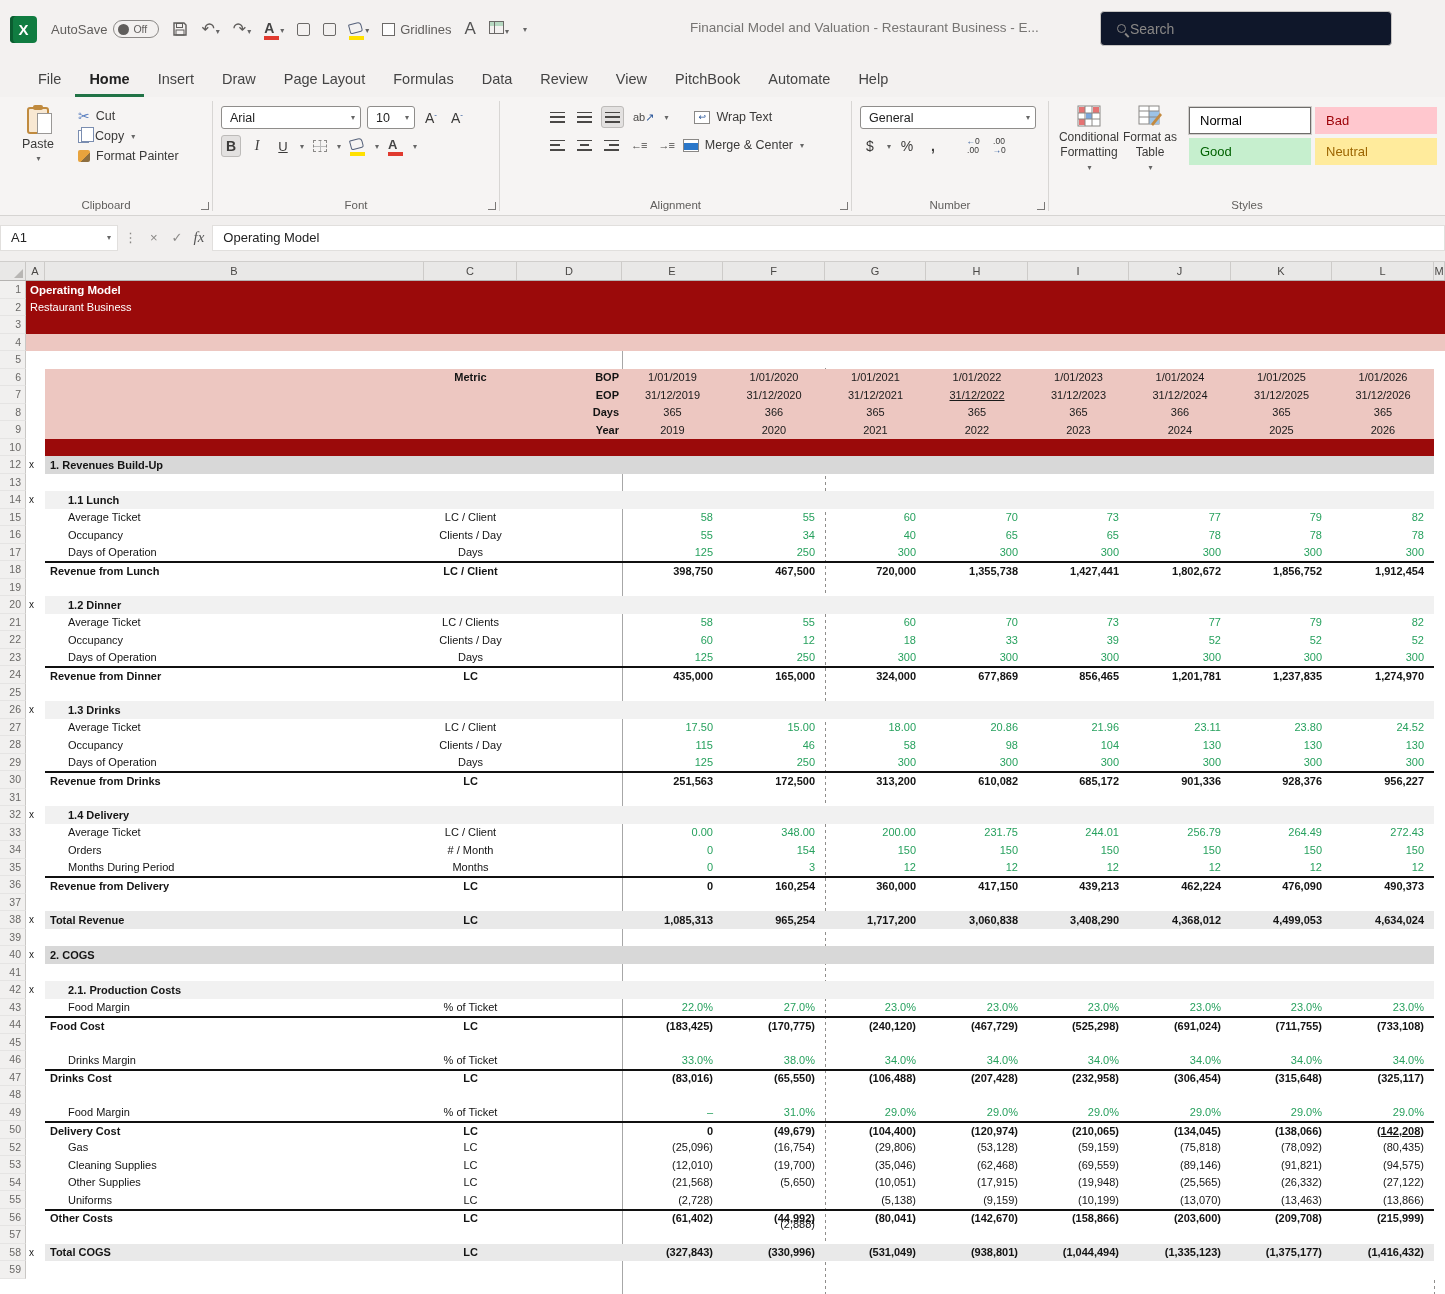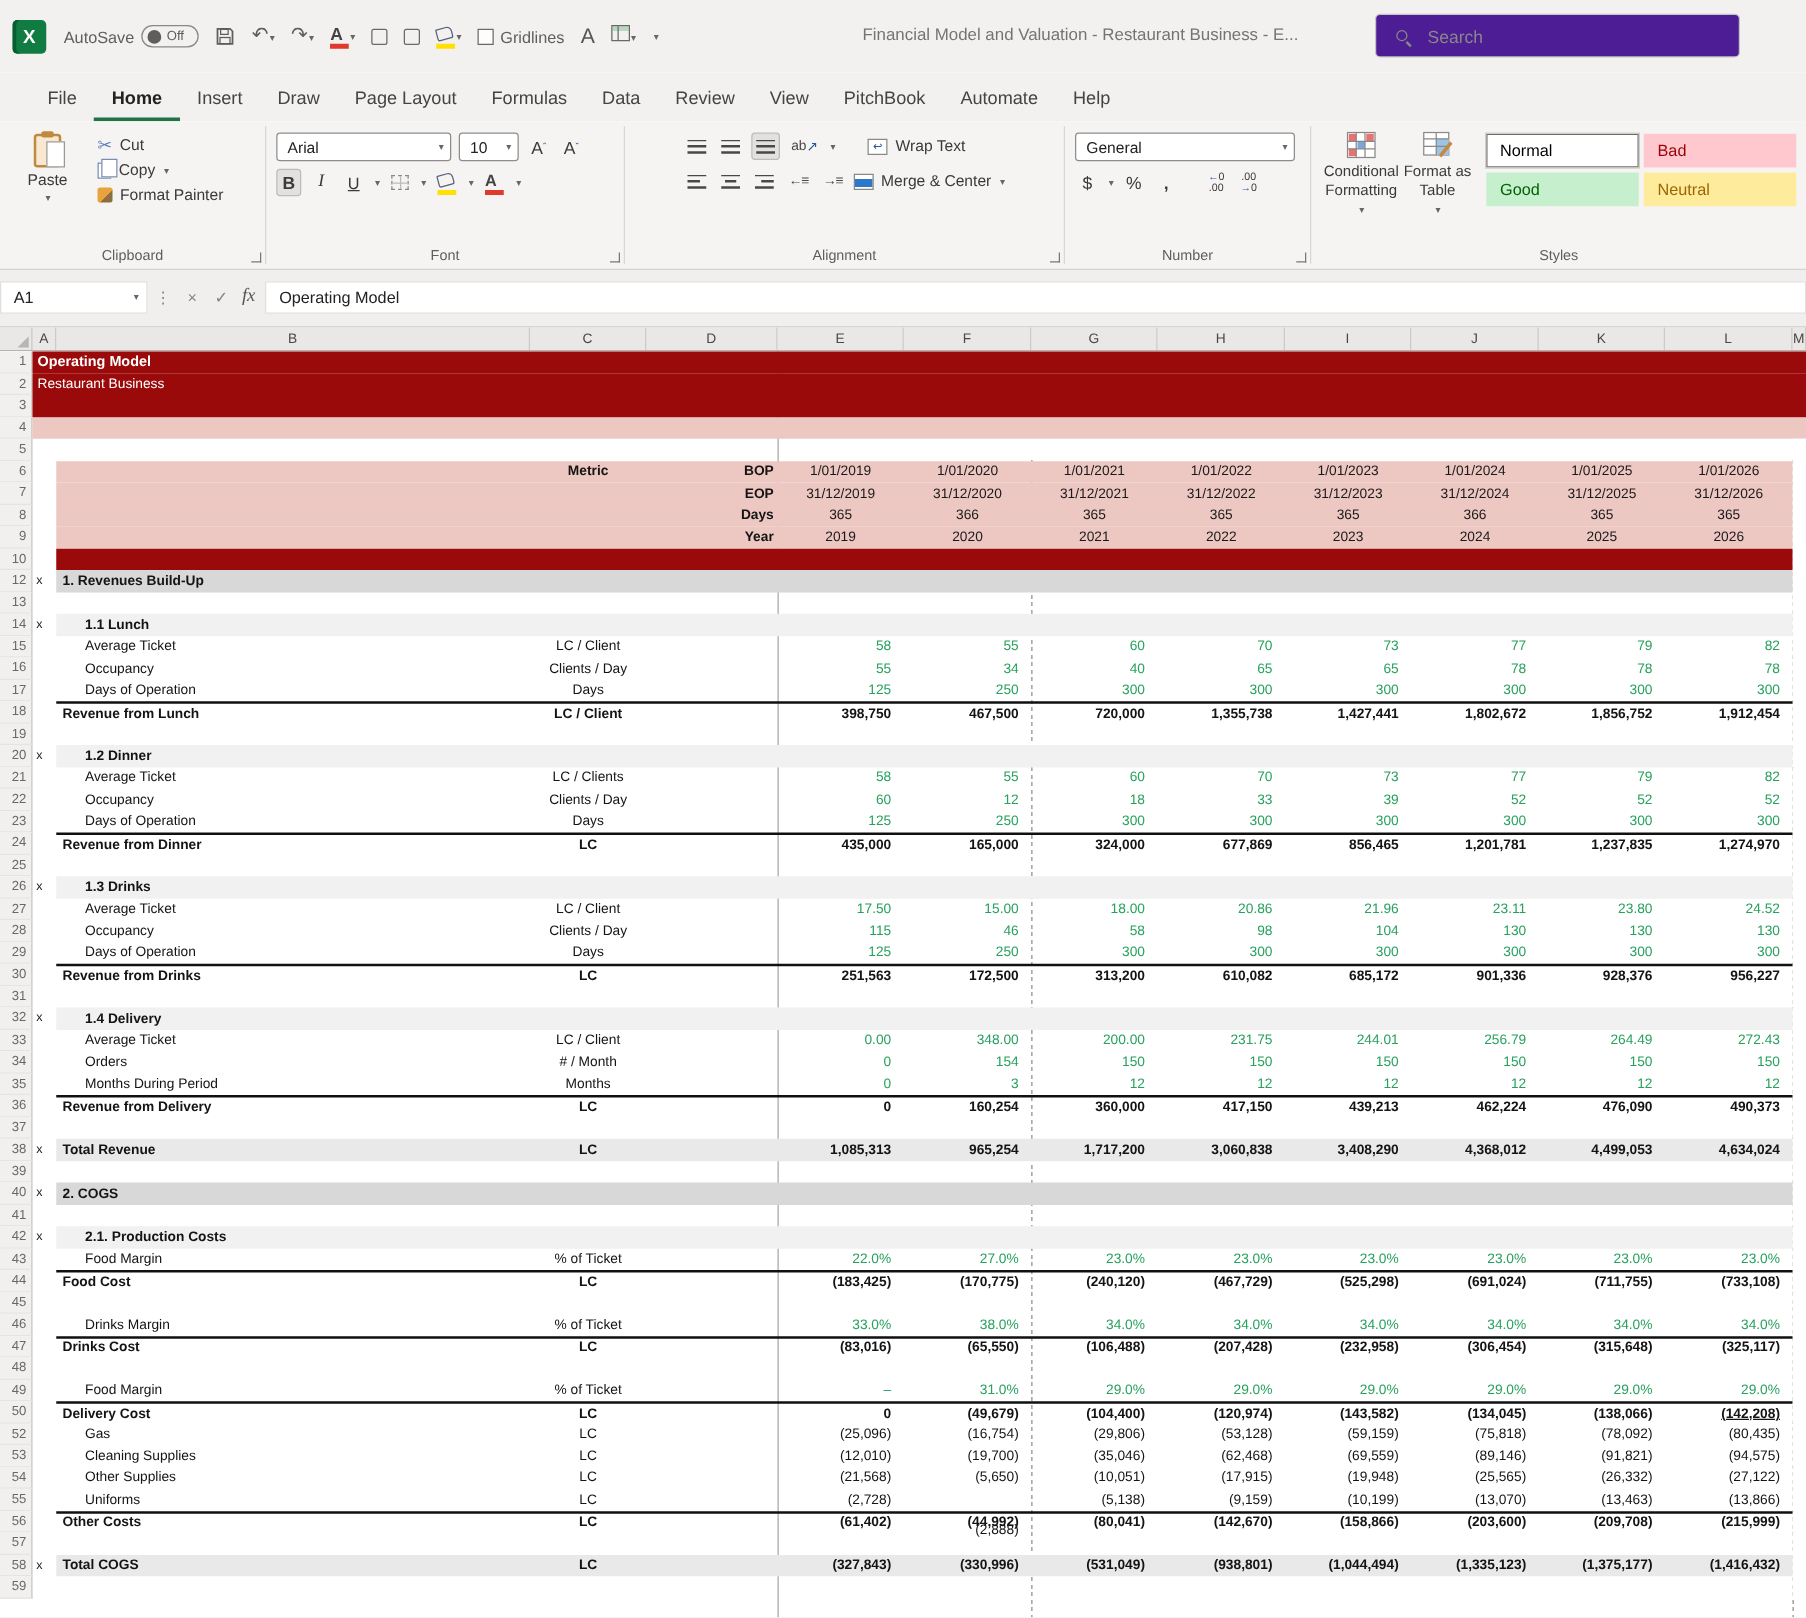--- a/index.html
+++ b/index.html
@@ -20,21 +20,21 @@
   .acolor .bar { display:block; height:4px; margin-top:1px; }
   .bar-red { background:#e03a2f; width:15px; }
   .bar-yellow { background:#ffe000; width:15px; }
   .sqicon { width:13px; height:13px; border:1.5px solid #6b6967; border-radius:2px; display:inline-block; }
   .checkbox { width:13px; height:13px; border:1.5px solid #6b6967; background:#fdfdfd; display:inline-block; }
   .gridlines { display:flex; align-items:center; gap:5px; font-size:13px; color:#605e5c; }
   .bigA { font-size:17px; color:#555; }
   .tbl-ic { width:15px; height:13px; border:1.5px solid #6b6967; position:relative; display:inline-block; background:linear-gradient(#b7d9c2 0 4px, transparent 4px); }
   .tbl-ic:before { content:""; position:absolute; left:4px; top:0; bottom:0; width:1.5px; background:#6b6967; }
   .win-title { position:absolute; left:690px; top:20px; font-size:13.5px; color:#767472; white-space:nowrap; }
-  .searchbox { position:absolute; left:1100px; top:11px; width:292px; height:35px; background:#4c1d95; border:1px solid #c6c4c2; border-radius:4px; display:flex; align-items:center; padding-left:16px; gap:16px; }
+  .searchbox { position:absolute; left:1100px; top:11px; width:292px; height:35px; background:#0f172a; border:1px solid #c6c4c2; border-radius:4px; display:flex; align-items:center; padding-left:16px; gap:4px; }
   .search-ic { width:9px; height:9px; border:1.5px solid #8a8886; border-radius:50%; position:relative; display:inline-block; }
   .search-ic:after { content:""; position:absolute; width:1.5px; height:5px; background:#8a8886; left:8px; top:8px; transform:rotate(-45deg); }
   .search-txt { font-size:14px; color:#8a8886; }
 
   
   .menubar { height:39px; background:#f3f1f0; display:flex; align-items:flex-end; gap:0; padding:0 0 0 24px; }
   .mtab { font-size:14.5px; color:#444; padding:8px 14px 10px; cursor:default; }
   .mtab.active { font-weight:bold; color:#222; border-bottom:3px solid #217346; padding-bottom:7px; }
 
   
@@ -487,21 +487,21 @@
       <div class="g-row">
         <div class="rn">7</div>
         <div class="cA"></div>
         <div class="band pinkband">
           <div class="cB"></div>
           <div class="cC hC"></div>
           <div class="cD hD">EOP</div>
           <div class="cv ctr hv" style="width: 101px;">31/12/2019</div>
           <div class="cv ctr hv" style="width: 102px;">31/12/2020</div>
           <div class="cv ctr hv" style="width: 101px;">31/12/2021</div>
-          <div class="cv ctr hv" style="width: 102px;">31/12/2022</div>
+          <div class="cv ctr hv" style="width: 102px; text-decoration: underline;">31/12/2022</div>
           <div class="cv ctr hv" style="width: 101px;">31/12/2023</div>
           <div class="cv ctr hv" style="width: 102px;">31/12/2024</div>
           <div class="cv ctr hv" style="width: 101px;">31/12/2025</div>
           <div class="cv ctr hv" style="width: 102px;">31/12/2026</div>
         </div>
         <div class="msl"></div>
       </div>
       <div class="g-row">
         <div class="rn">8</div>
         <div class="cA"></div>
@@ -1068,21 +1068,21 @@
         <div class="rn">50</div>
         <div class="cA"></div>
         <div class="band rule">
           <div class="cB lab0 bold">Delivery Cost</div>
           <div class="cC bold">LC</div>
           <div class="cD"></div>
           <div class="cv v-str" style="width: 101px;">0</div>
           <div class="cv v-str" style="width: 102px;">(49,679)</div>
           <div class="cv v-str" style="width: 101px;">(104,400)</div>
           <div class="cv v-str" style="width: 102px;">(120,974)</div>
-          <div class="cv v-str" style="width: 101px;">(143,582)</div>
+          <div class="cv v-str" style="width: 101px;">(210,065)</div>
           <div class="cv v-str" style="width: 102px;">(134,045)</div>
           <div class="cv v-str" style="width: 101px;">(138,066)</div>
           <div class="cv v-str" style="width: 102px; text-decoration: underline;">(142,208)</div>
         </div>
         <div class="msl"></div>
       </div>
       <div class="g-row">
         <div class="rn">52</div>
         <div class="cA"></div>
         <div class="band">

